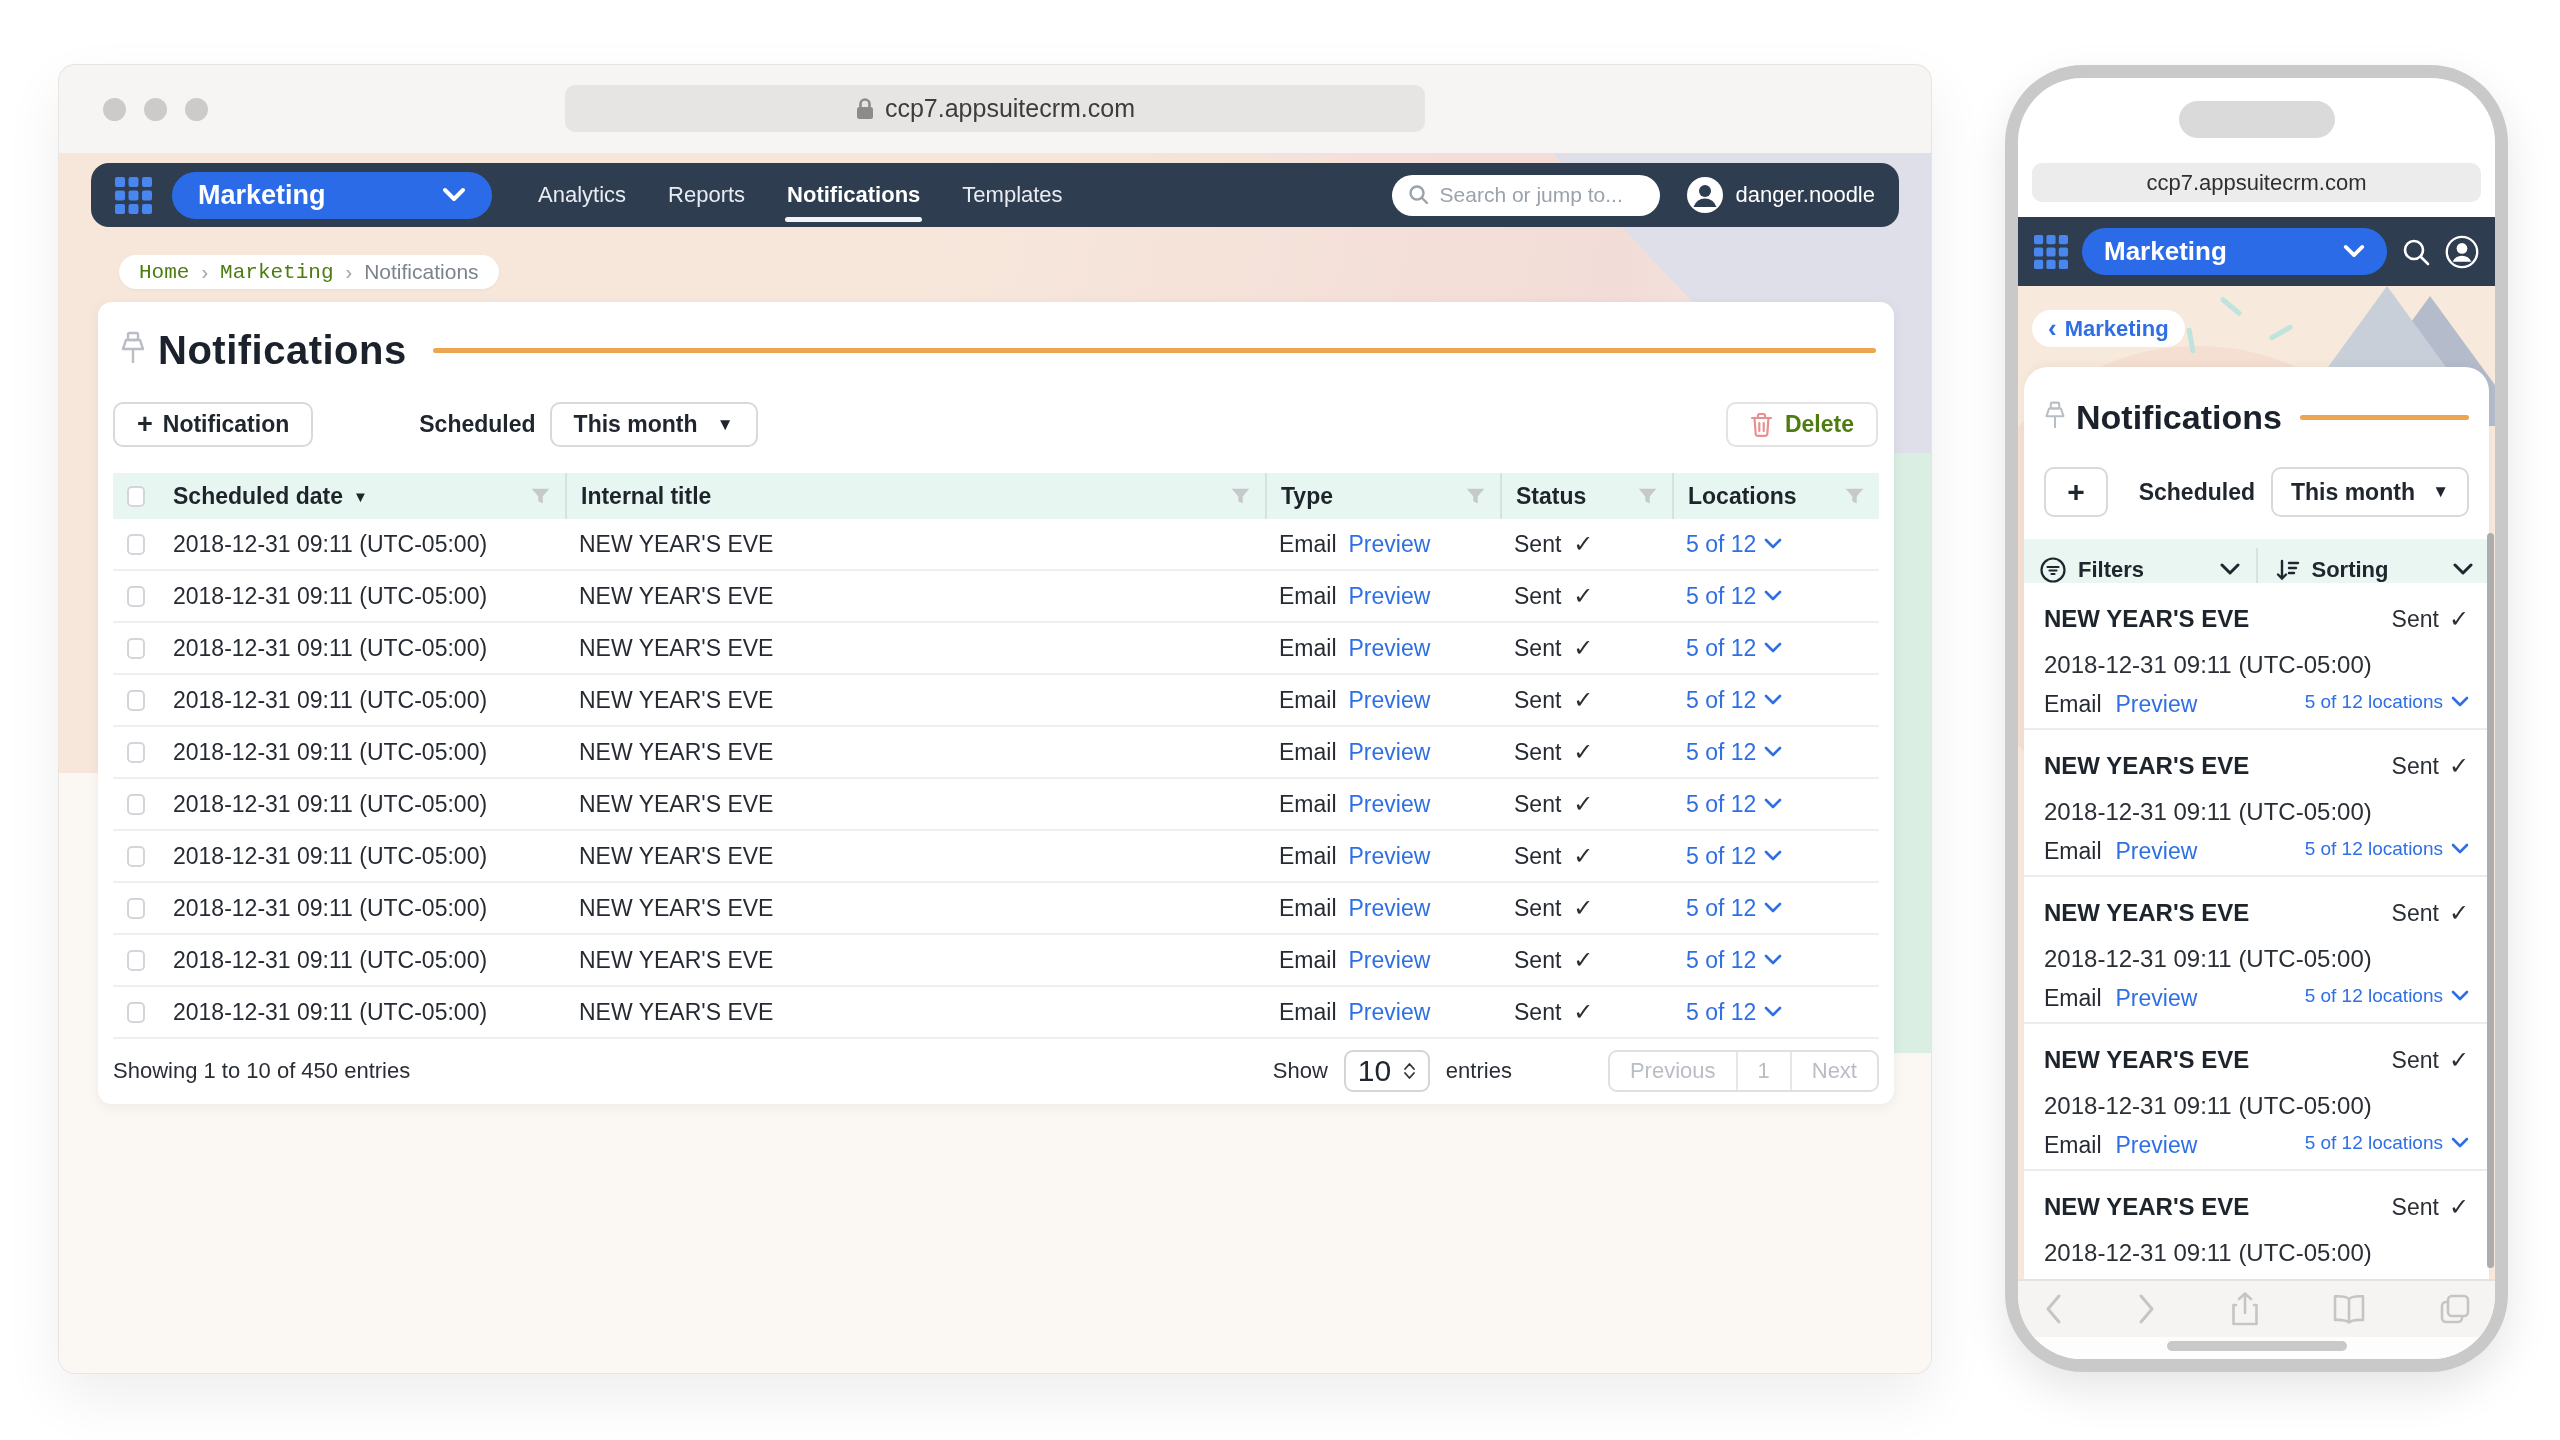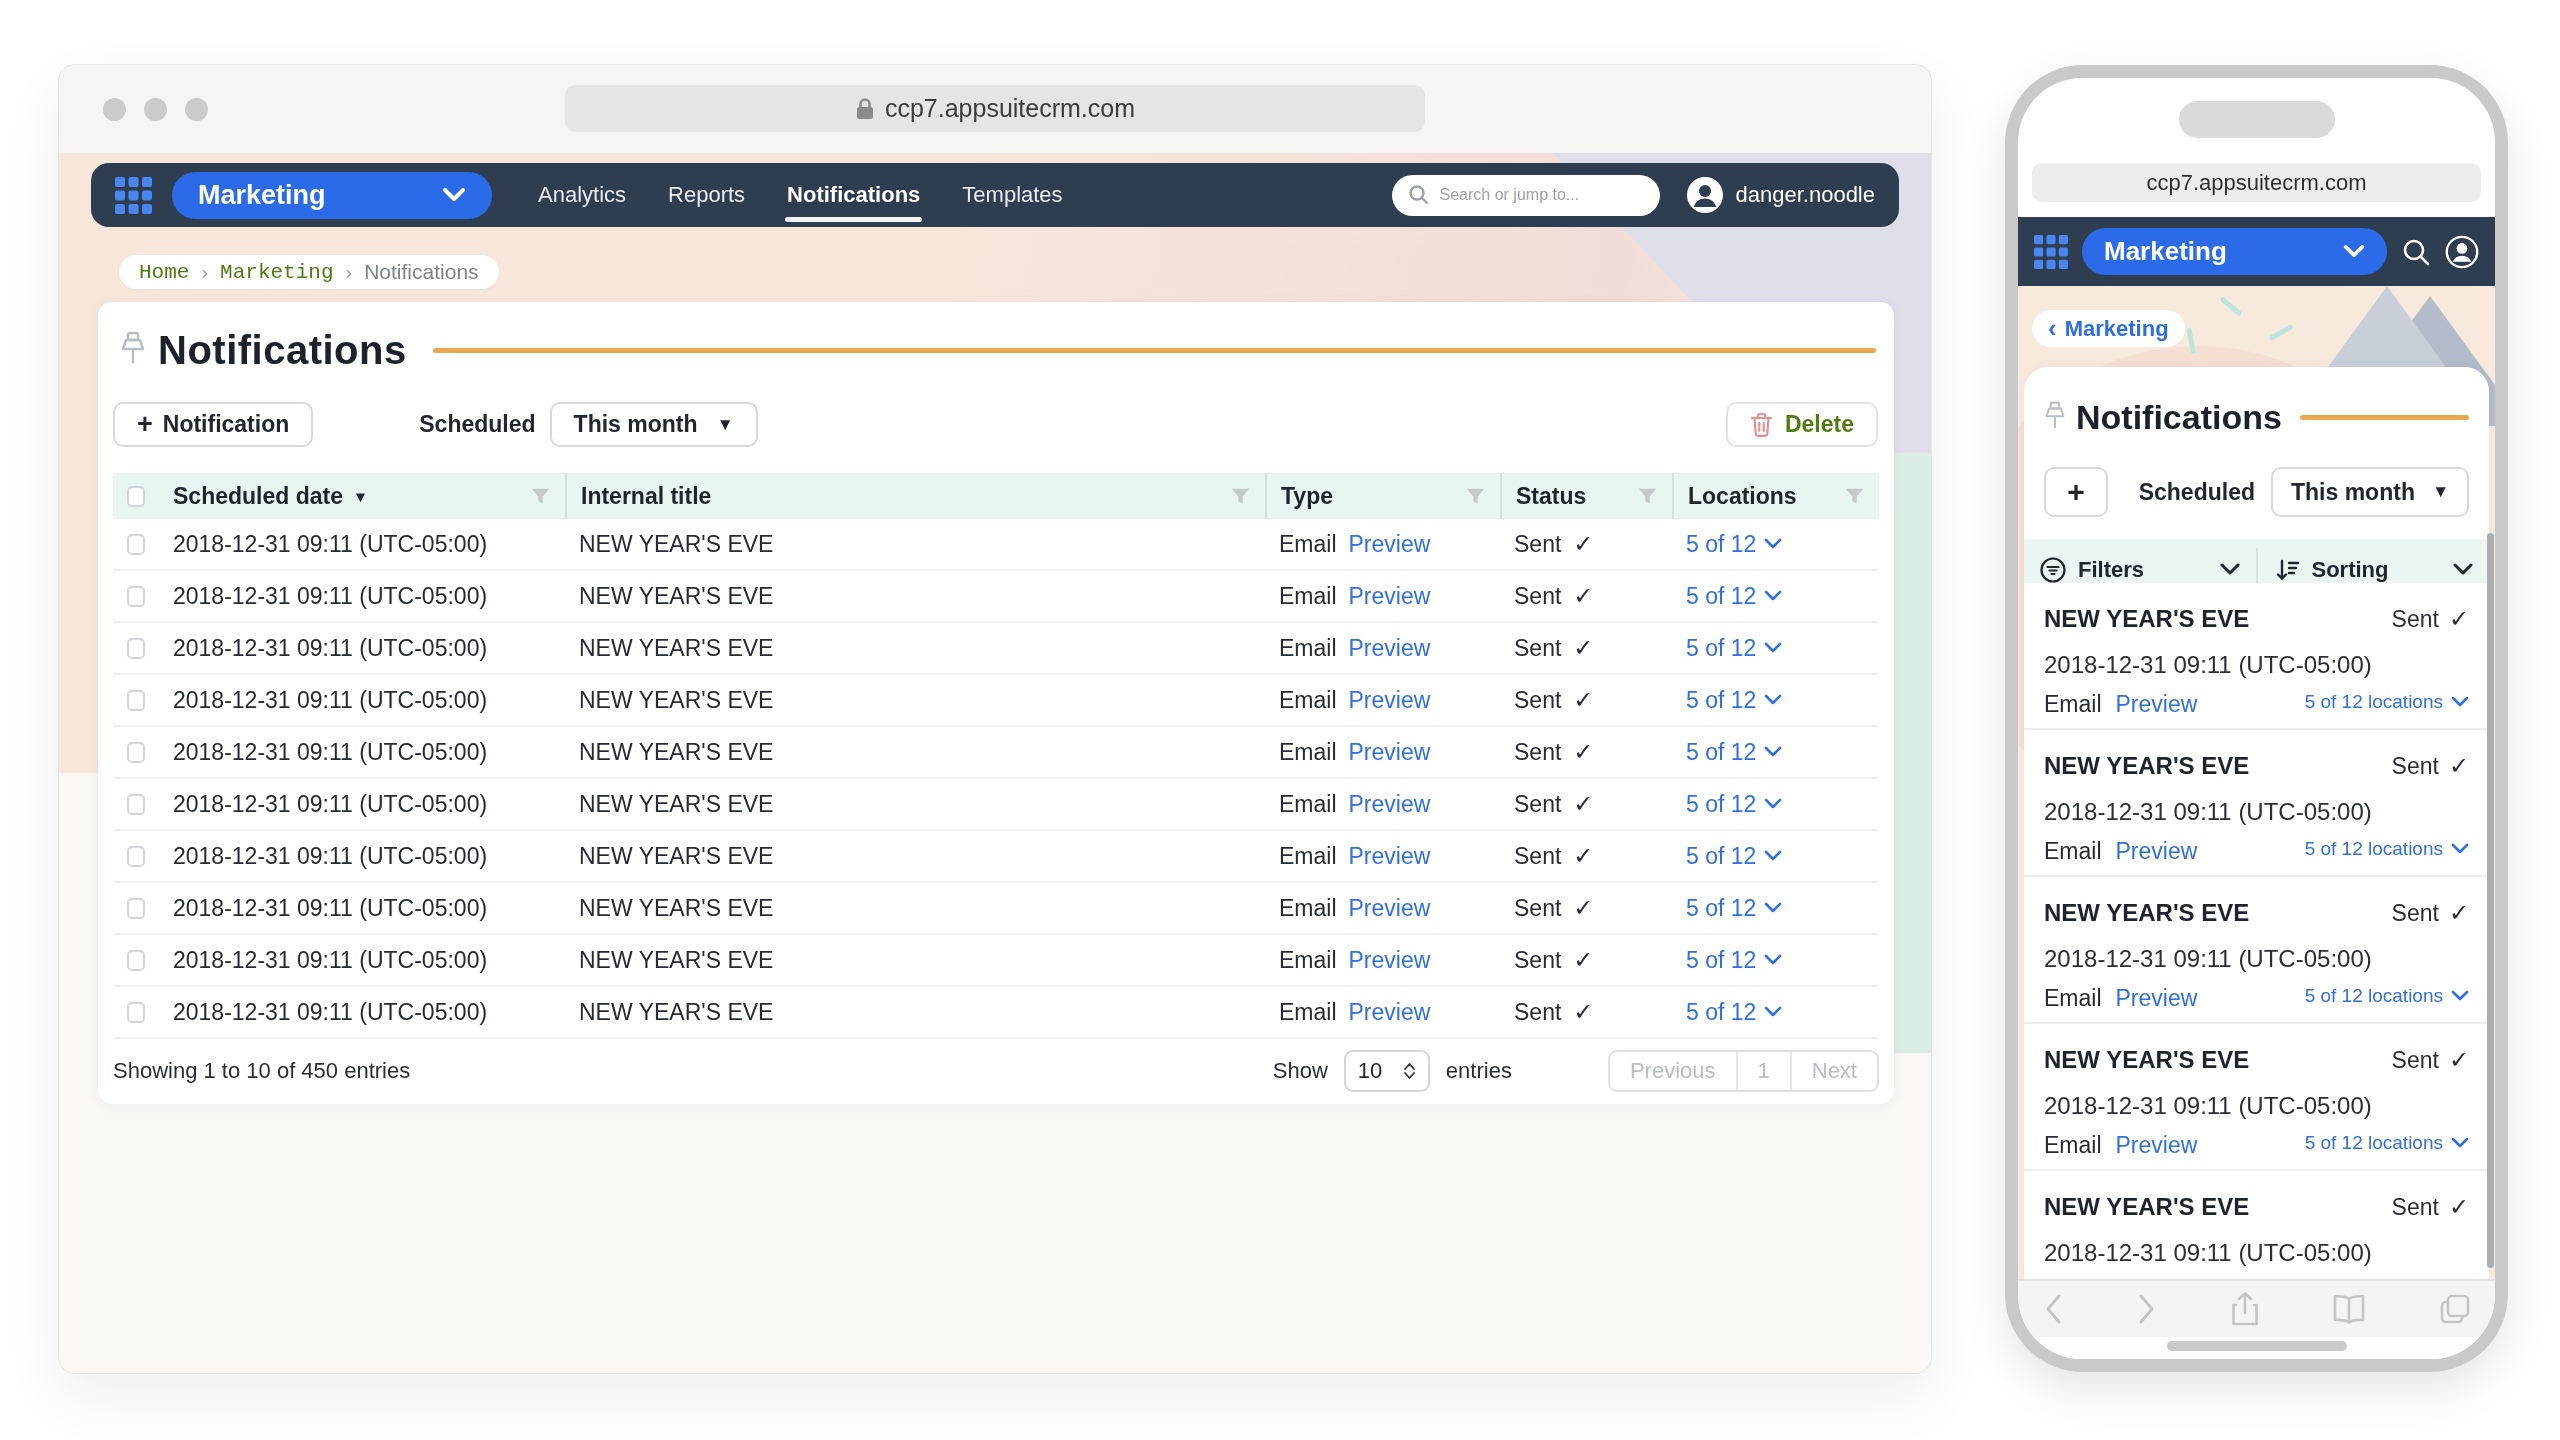--- a/index.html
+++ b/index.html
@@ -29,21 +29,21 @@
   .gridicon { width:37px; height:37px; flex:none; }
   .appmenu { margin-left:20px; height:47px; min-width:320px; background:#2b6be8; border-radius:999px;
     display:flex; align-items:center; padding:0 26px; color:#fff; font-weight:bold; font-size:27px; cursor:pointer; }
   .appmenu .chev { margin-left:auto; }
   .navlinks { display:flex; gap:42px; margin-left:46px; align-items:center; }
   .navlink { color:#e8ecf2; font-size:22px; position:relative; padding:10px 0; cursor:pointer; }
   .navlink.active { font-weight:bold; color:#fff; }
   .navlink.active::after { content:""; position:absolute; left:-2px; right:-2px; bottom:-4px; height:5px;
     background:#f2f4f6; border-radius:3px; }
   .searchbox { margin-left:auto; width:268px; height:41px; background:#fff; border-radius:999px;
-    display:flex; align-items:center; gap:10px; padding:0 16px; color:#9aa2ab; font-size:16px; }
+    display:flex; align-items:center; gap:10px; padding:0 16px; color:#9aa2ab; font-size:21px; }
   .userchip { display:flex; align-items:center; gap:12px; margin-left:26px; color:#fff; font-size:22px; }
 
   
   .breadcrumb { position:absolute; left:60px; top:102px; height:34px; background:#fff; border-radius:17px;
     display:flex; align-items:center; gap:12px; padding:0 20px; font-size:21px; box-shadow:0 1px 3px rgba(0,0,0,.05); }
   .bc-link { color:#4d7c0f; cursor:pointer;font-family:Liberation Mono, monospace; }
   .bc-sep { color:#9aa0a8; font-size:20px; }
   .bc-cur { color:#7d838c; }
 
   
@@ -71,21 +71,21 @@
   .trow { display:grid; grid-template-columns:46px 406px 700px 235px 172px 1fr; height:52px;
     align-items:center; border-bottom:2px solid #efefef; font-size:23px; color:#262b33; background:#fff; }
   .cell { padding:0 14px; display:flex; align-items:center; gap:12px; }
   .checkbox { width:21px; height:21px; border:2px solid #d2d6da; border-radius:5px; background:#fff; cursor:pointer; }
   .link { color:#2f6fe4; cursor:pointer; text-decoration:none; display:inline-flex; align-items:center; gap:8px; }
   .checkmark { font-size:24px; color:#2a2f36; }
 
   .tfoot { display:flex; align-items:center; height:64px; font-size:22px; color:#2a2f36; border-top:0; }
   .show-cluster { display:flex; align-items:center; gap:16px; margin-left:auto; }
   .spinner { width:86px; height:42px; border:2px solid #d5d5d5; border-radius:9px; display:flex;
-    align-items:center; justify-content:space-between; padding:0 12px; font-size:22px; color:#20262e; cursor:pointer; }
+    align-items:center; justify-content:space-between; padding:0 12px; font-size:30px; color:#20262e; cursor:pointer; }
   .steppers { display:flex; flex-direction:column; line-height:9px; font-size:13px; color:#30353c; }
   .pager { display:flex; margin-left:96px; border:2px solid #e0e0e0; border-radius:9px; overflow:hidden; height:42px; }
   .page-btn { display:flex; align-items:center; justify-content:center; padding:0 20px; color:#b9bdc4;
     font-size:22px; border-left:2px solid #e6e6e6; cursor:pointer; }
   .page-btn:first-child { border-left:0; }
 
   
   .phone { position:absolute; left:2005px; top:65px; width:503px; height:1307px; background:#c9c9c9;
     border-radius:78px; padding:13px; box-shadow:0 18px 45px rgba(0,0,0,.10); }
   .m-screen { position:relative; width:477px; height:1281px; background:#ffffff; border-radius:64px; overflow:hidden; }

